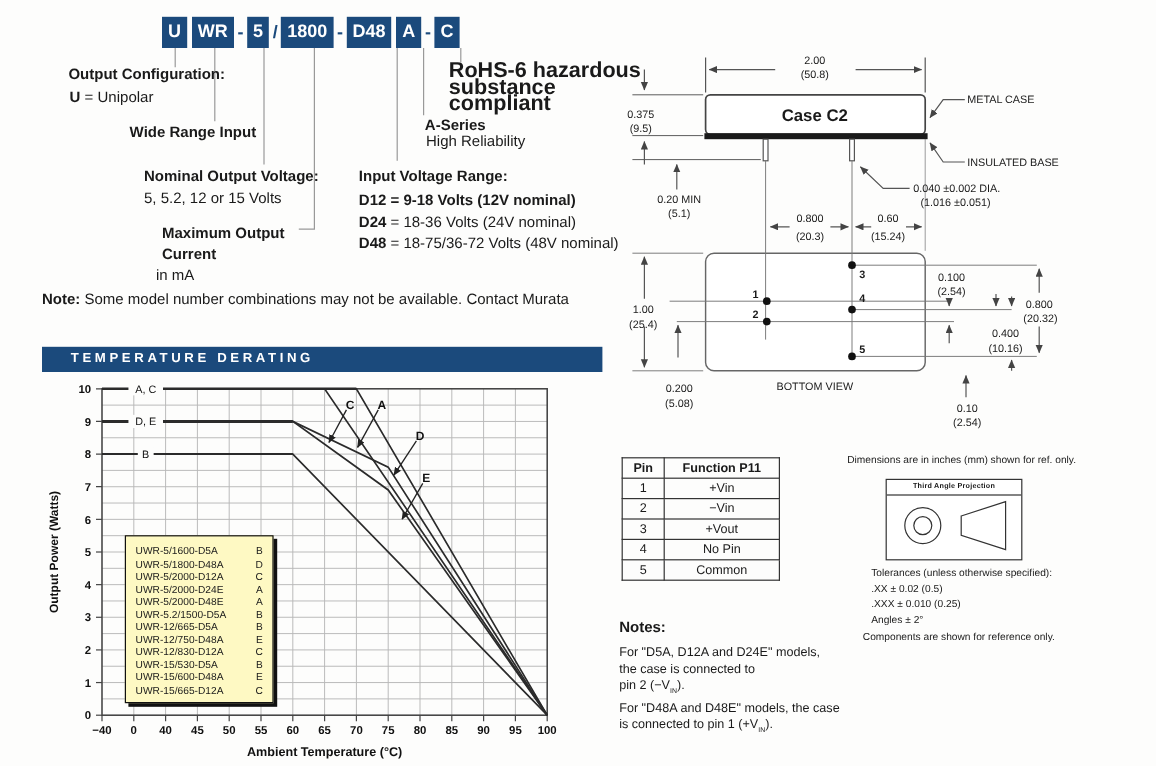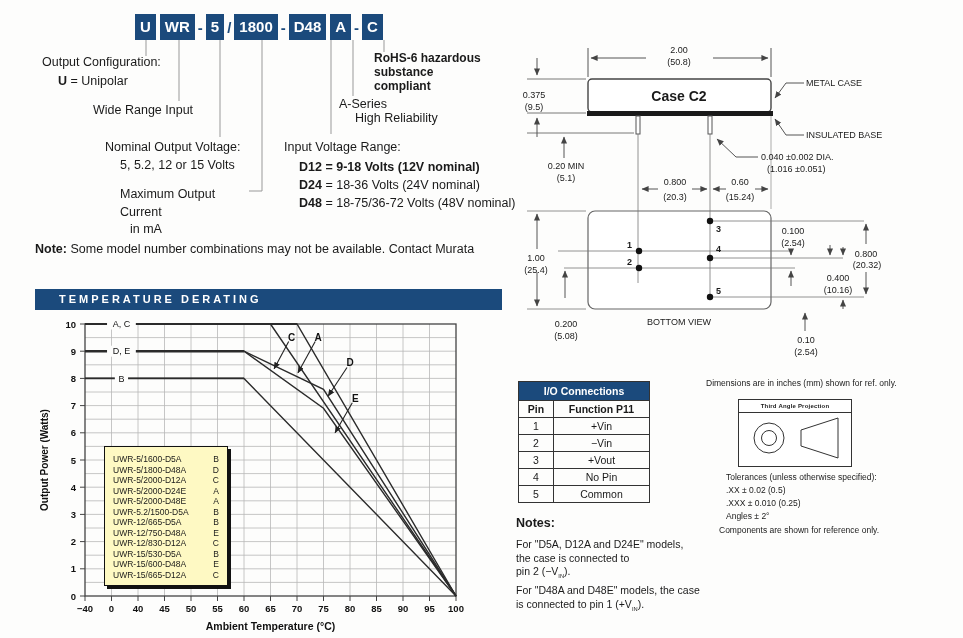--- a/index.html
+++ b/index.html
@@ -6,21 +6,21 @@
   body{width:963px;height:638px;position:relative;background:#fdfdfc;
        font-family:"Liberation Sans", sans-serif;color:#1a1a1a;overflow:hidden;}
   .abs{position:absolute;}
   .b{font-weight:bold;}
   
   #model-code{position:absolute;left:133px;top:14px;display:flex;align-items:center;height:26px;}
   #model-code .box{background:var(--navy);color:#fff;font-weight:bold;font-size:15px;
        padding:4px 5px 5px;margin:0 2px;line-height:17px;}
   #model-code .sep{color:var(--navy);font-weight:bold;font-size:15px;margin:0 1px;}
   .lbl{position:absolute;font-size:12.5px;white-space:nowrap;}
-  .lbl.b{font-weight:normal;}
+  .lbl.b{font-weight:bold;margin-left:15px;}
   
   #derating-bar{position:absolute;left:35px;top:289px;width:443px;height:21px;background:var(--navy);
        color:#fff;font-weight:bold;font-size:11px;letter-spacing:3px;line-height:21px;padding-left:24px;}
   
   #legend-box{position:absolute;left:104px;top:446px;width:106px;background:#fef9c3;
        border:1.5px solid #111;box-shadow:3px 3px 0 #111;padding:7px 8px 5px;}
   #legend-box .lrow{display:flex;justify-content:space-between;font-size:8.5px;line-height:10.5px;}
   
   #io-table{position:absolute;left:518px;top:381px;width:132px;border:1.5px solid #333;
        border-collapse:collapse;font-size:10.5px;}
@@ -75,21 +75,21 @@
 <div class="lbl" style="left:120px;top:158px">5, 5.2, 12 or 15 Volts</div>
 <div class="lbl b" style="left:120px;top:187px">Maximum Output</div>
 <div class="lbl b" style="left:120px;top:205px">Current</div>
 <div class="lbl" style="left:130px;top:222px">in mA</div>
 <div class="lbl b" style="left:284px;top:140px">Input Voltage Range:</div>
 <div class="abs" style="left:299px;top:158px" id="iv-list">
     <div style="font-size: 12.5px; line-height: 18px; white-space: nowrap; font-weight: bold;"><b>D12</b><span> = 9-18 Volts (12V nominal)</span></div>
     <div style="font-size: 12.5px; line-height: 18px; white-space: nowrap;"><b>D24</b><span> = 18-36 Volts (24V nominal)</span></div>
     <div style="font-size: 12.5px; line-height: 18px; white-space: nowrap; text-align: right;"><b>D48</b><span> = 18-75/36-72 Volts (48V nominal)</span></div>
   </div>
-<div class="abs" style="left:374px;top:51px;font-weight:bold;font-size:12px;line-height:14px" id="rohs-block">
+<div class="abs" style="left:374px;top:51px;font-weight:bold;font-size:18px;line-height:14px" id="rohs-block">
     <div>RoHS-6 hazardous</div>
     <div>substance</div>
     <div>compliant</div>
   </div>
 <div class="lbl b" style="left:339px;top:97px">A-Series</div>
 <div class="lbl" style="left:355px;top:111px">High Reliability</div>
 
 <div class="abs" style="left:35px;top:241px;width:458px;font-size:12.5px;line-height:17.5px">
   <span class="b">Note:</span><span> Some model number combinations may not be available. Contact Murata</span><br>
 </div>
@@ -378,23 +378,20 @@
     <text x="632" y="248" text-anchor="end">1</text>
     <text x="632" y="265" text-anchor="end">2</text>
     <text x="716" y="232">3</text>
     <text x="716" y="252">4</text>
     <text x="716" y="294">5</text>
   </g>
 </svg>
 
 <table id="io-table">
   <tbody>
-      <tr>
-        <td colspan="2" class="hdr" style="border:1.5px solid #333">I/O Connections</td>
-      </tr>
   <tr>
     <th class="pincol">Pin</th>
     <th>Function P11</th>
   </tr>
   </tbody>
     <tbody id="io-rows">
       <tr>
         <td>1</td>
         <td>+Vin</td>
       </tr>

